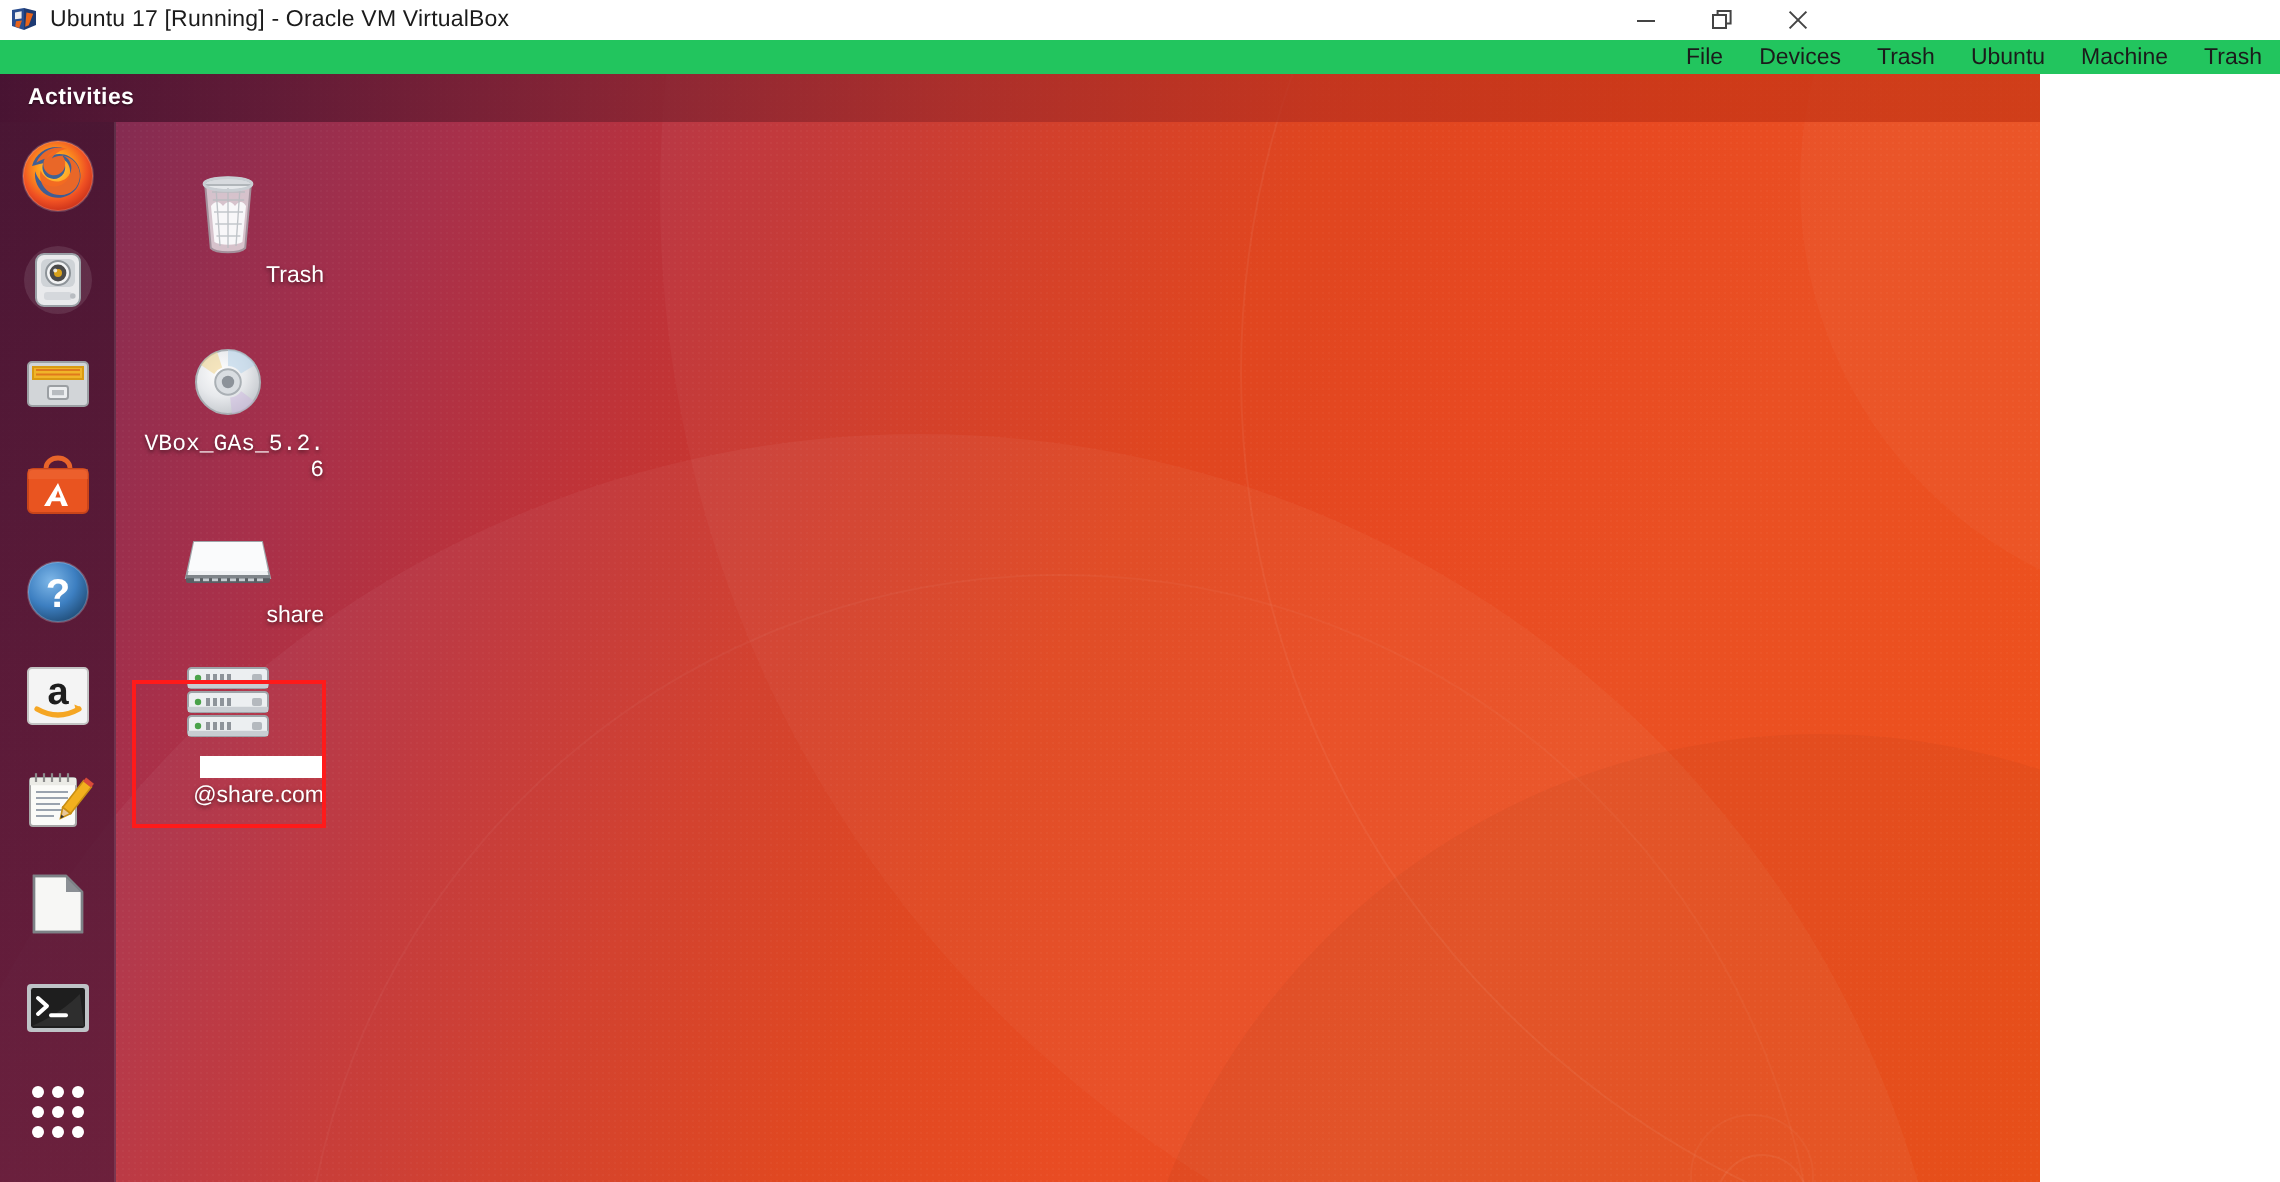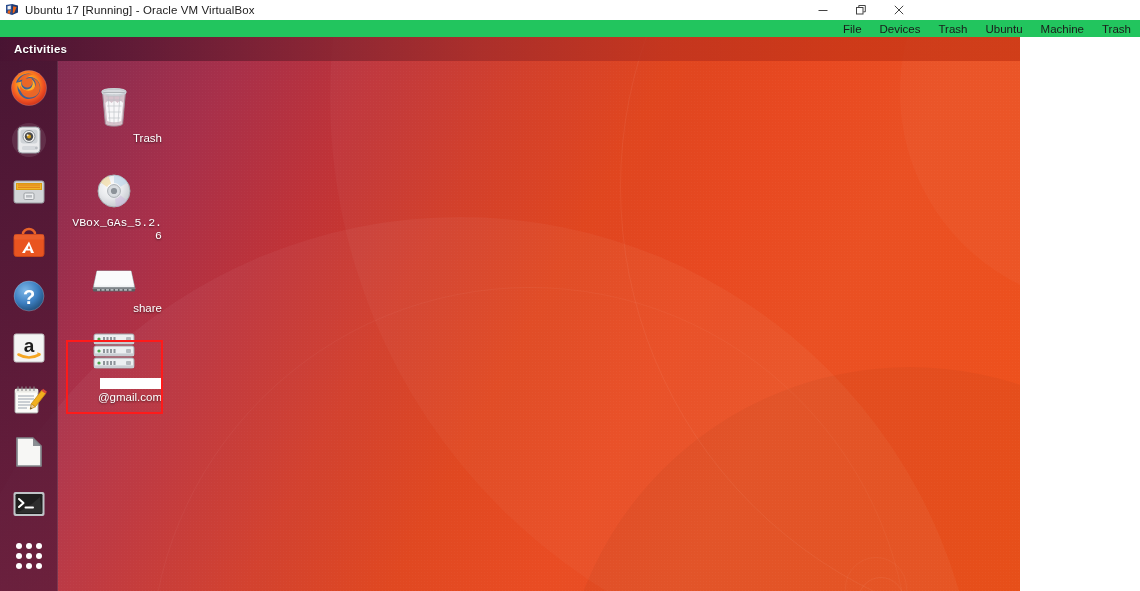--- a/index.html
+++ b/index.html
@@ -479,21 +479,21 @@
               <rect x="22" y="32" width="2" height="4"></rect>
                 <rect x="25.5" y="32" width="2" height="4"></rect>
             </g>
             <g fill="#b4b9be">
               <rect x="38" y="8" width="5" height="4" rx="1"></rect>
               <rect x="38" y="20" width="5" height="4" rx="1"></rect>
               <rect x="38" y="32" width="5" height="4" rx="1"></rect>
             </g>
           </svg>
         </span>
-        <div class="lbl"><span class="redacted"></span><span>@gmail.com</span></div>
+        <div class="lbl"><span class="redacted"></span><span>@share.com</span></div>
       </div>
 
     </div>
 
     <div class="highlight-box"></div>
 
   </div>
 </div>
 
 </body></html>

